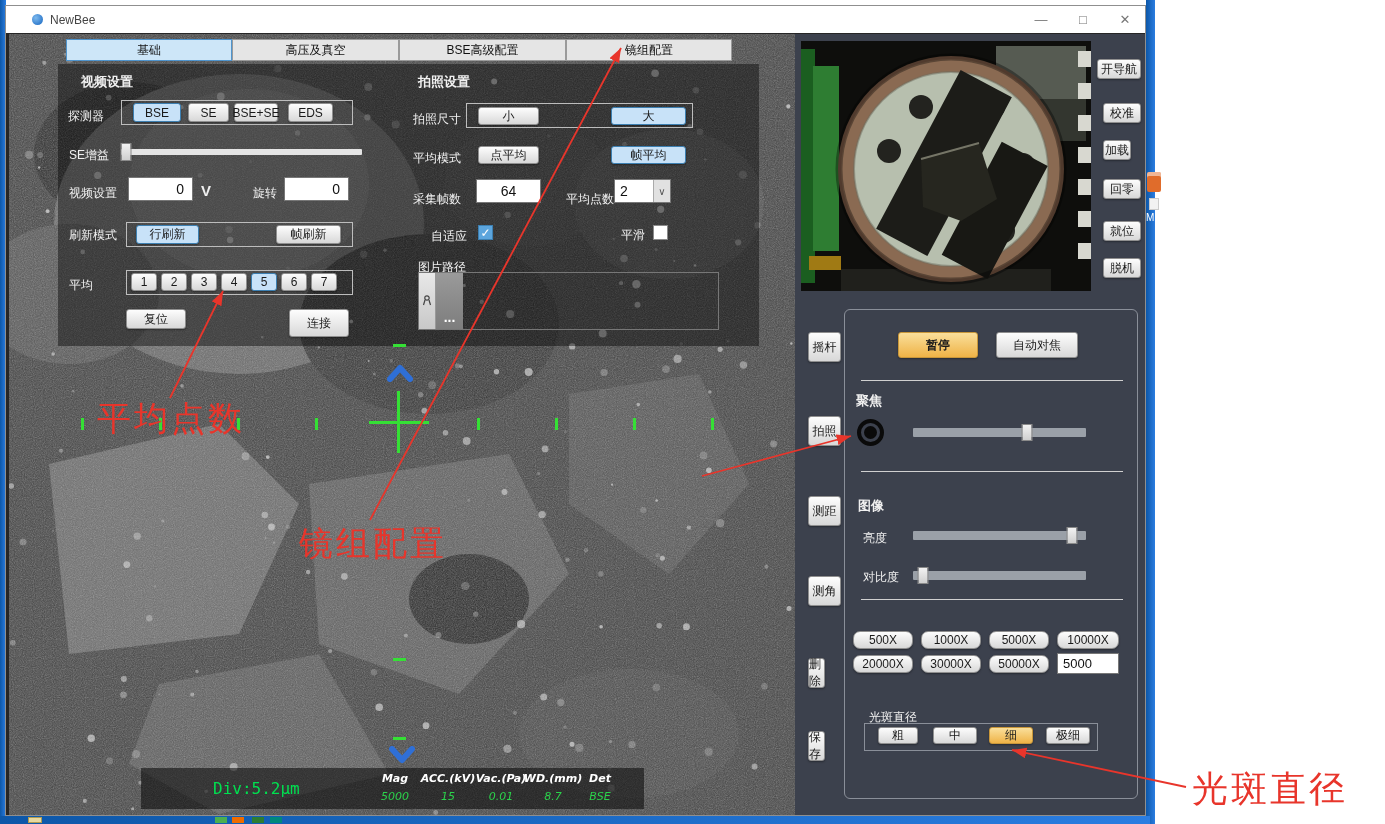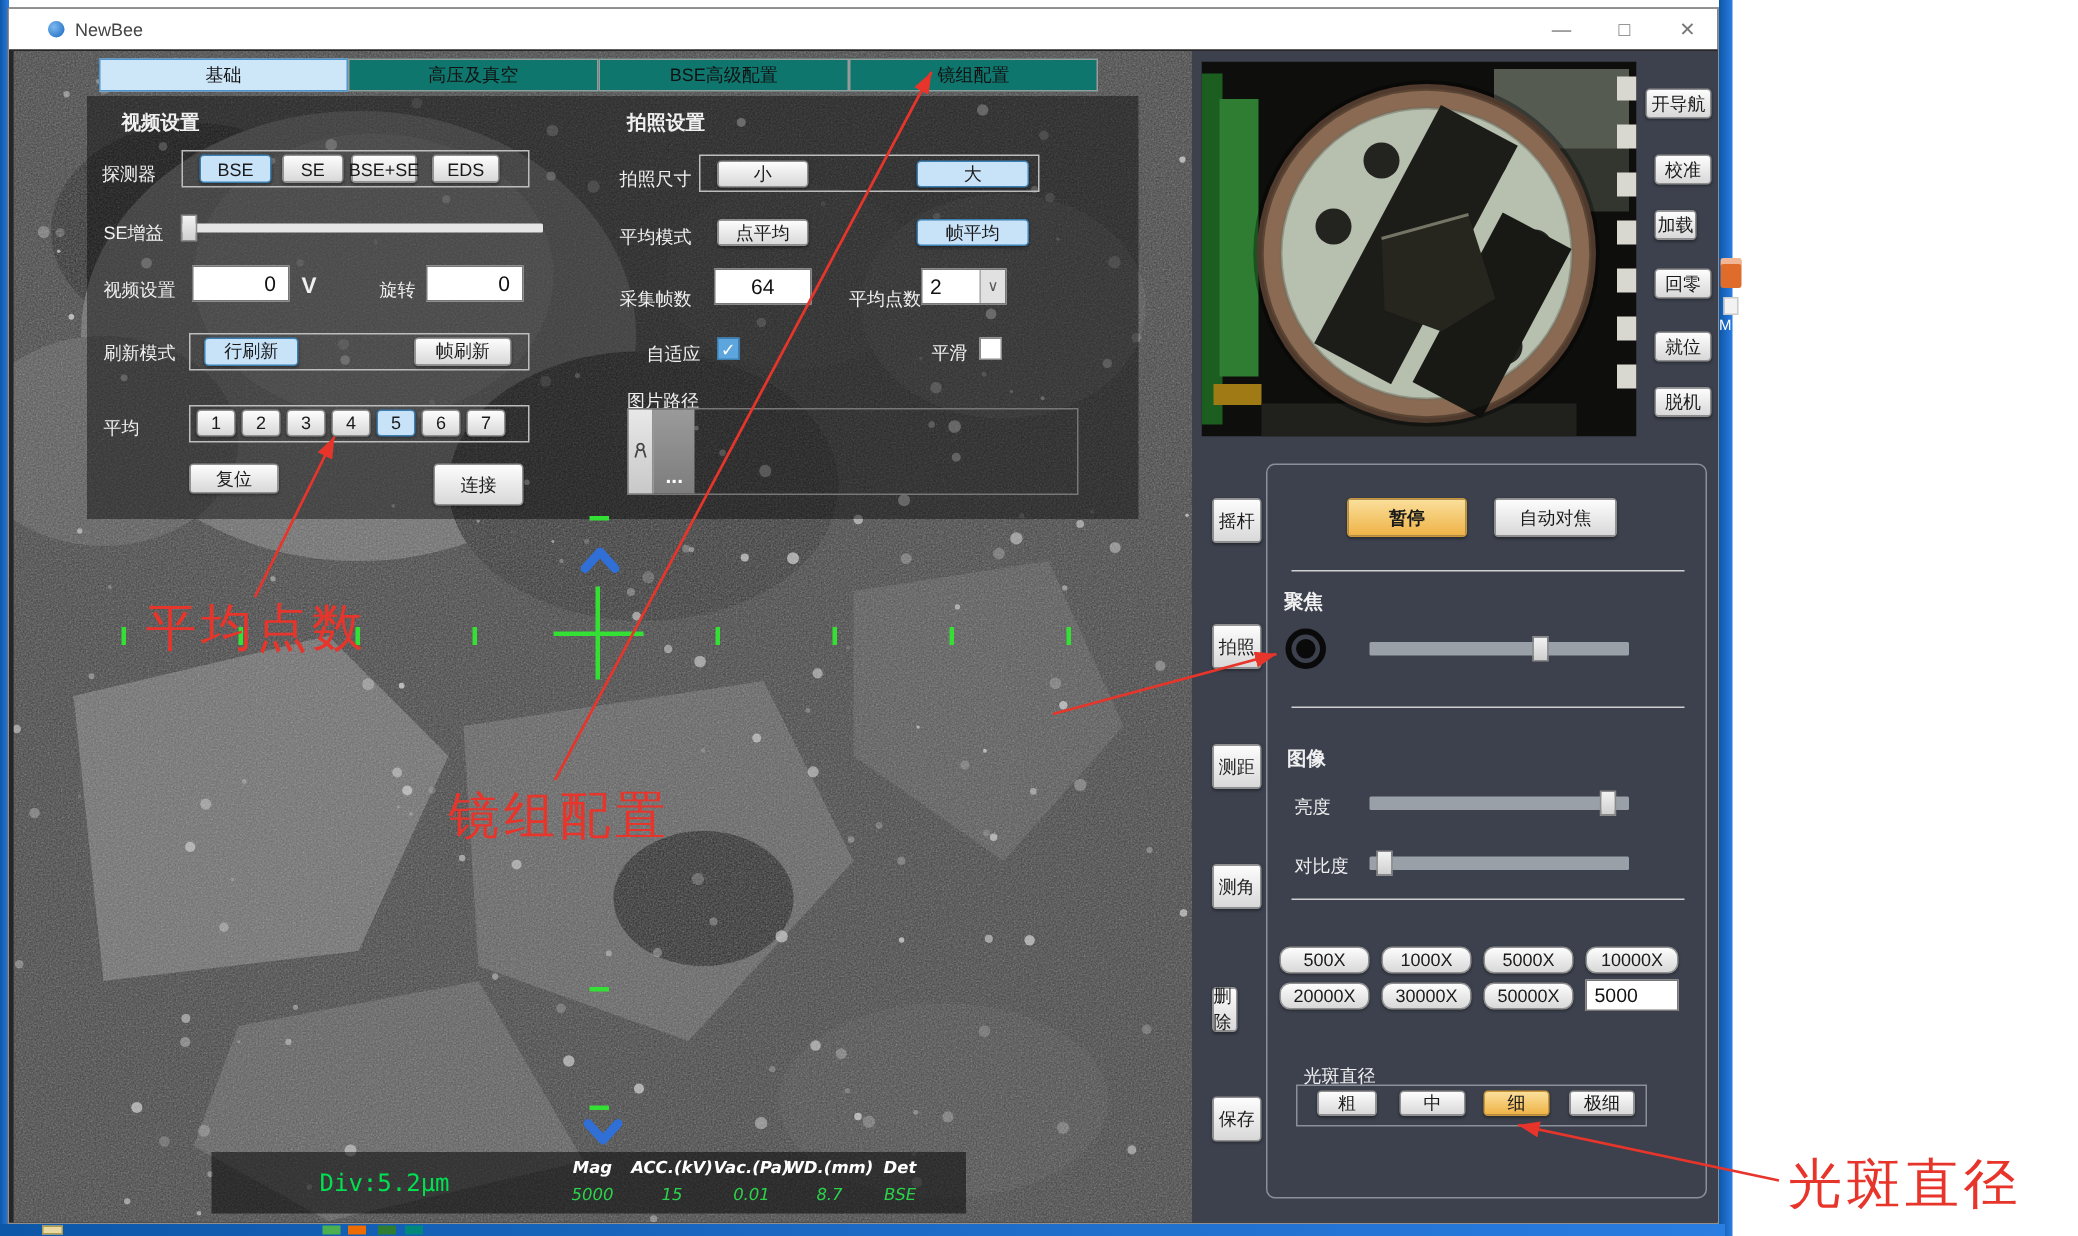--- a/index.html
+++ b/index.html
@@ -7,21 +7,21 @@
   .desktop { position:relative; width:1385px; height:824px; background:#ffffff; overflow:hidden; }
   .strip { position:absolute; background:linear-gradient(90deg,#0d57a8,#2a7de1); }
   .window { position:absolute; left:5px; top:5px; width:1141px; height:811px; background:#2e2e2e; border:1px solid #8f8f8f; overflow:hidden; }
   .titlebar { position:absolute; left:0; top:0; width:100%; height:27px; background:#ffffff; }
   .title-text { position:absolute; left:44px; top:7px; font-size:12px; color:#444; }
   .app-dot { position:absolute; left:26px; top:8px; width:11px; height:11px; border-radius:50%; background:radial-gradient(circle at 35% 35%, #7db9ee, #1565c0); }
   .wbtn { position:absolute; top:0; width:34px; height:27px; color:#777; font-size:13px; display:flex; align-items:center; justify-content:center; }
   .appbody { position:absolute; left:0; top:27px; width:1141px; height:784px; background:#262626; }
   .sem { position:absolute; left:3px; top:1px; width:786px; height:783px; background:#454545; overflow:hidden; }
   .panel { position:absolute; left:789px; top:1px; width:352px; height:783px; background:#3c414d; }
-  .tab { position:absolute; top:5px; height:22px; background:#0f766e; border:1px solid #9a9a9a; color:#111; font-size:12px; display:flex; align-items:center; justify-content:center; z-index:5; }
+  .tab { position:absolute; top:5px; height:22px; background:#e5e5e5; border:1px solid #9a9a9a; color:#111; font-size:12px; display:flex; align-items:center; justify-content:center; z-index:5; }
   .tab.active { background:#cde6f8; border:1px solid #4f94cd; }
   .ovl { position:absolute; left:49px; top:30px; width:701px; height:282px; background:rgba(0,0,0,0.42); z-index:2; }
   .lbl { position:absolute; color:#f0f0f0; font-size:12px; white-space:nowrap; z-index:4; }
   .lbl.b { font-weight:bold; font-size:13px; }
   .grp { position:absolute; border:1px solid #bdbdbd; z-index:3; }
   .btn { position:absolute; background:linear-gradient(#fdfdfd,#d8d8d8); border:1px solid #8f8f8f; border-radius:3px; color:#1a1a1a; font-size:12px; display:flex; align-items:center; justify-content:center; z-index:4; box-shadow:0 1px 2px rgba(0,0,0,0.35); }
   .btn.sel { background:#c8e2f8; border-color:#3c7fb1; }
   .btn.orange { background:linear-gradient(#fadf9b,#efb347); border-color:#c9973a; }
   .inp { position:absolute; background:#fff; border:1px solid #777; font-size:14px; color:#111; z-index:4; font-family:"Liberation Sans",sans-serif; }
   .sep { position:absolute; height:1px; background:#d0d0d0; z-index:4; }
@@ -421,21 +421,21 @@
         <div class="btn" style="left:308px;top:106px;width:28px;height:20px;text-align:center;">加载</div>
         <div class="btn" style="left:308px;top:145px;width:38px;height:20px;">回零</div>
         <div class="btn" style="left:308px;top:187px;width:38px;height:20px;">就位</div>
         <div class="btn" style="left:308px;top:224px;width:38px;height:20px;">脱机</div>
 
         <div class="btn" style="left:13px;top:298px;width:33px;height:30px;">摇杆</div>
         <div class="btn" style="left:13px;top:382px;width:33px;height:30px;">拍照</div>
         <div class="btn" style="left:13px;top:462px;width:33px;height:30px;">测距</div>
         <div class="btn" style="left:13px;top:542px;width:33px;height:30px;">测角</div>
         <div class="btn" style="left:13px;top:624px;width:17px;height:30px;">删除</div>
-        <div class="btn" style="left:13px;top:697px;width:33px;height:30px;">保存</div>
+        <div class="btn" style="left:13px;top:697px;width:17px;height:30px;">保存</div>
 
         <div style="position:absolute;left:49px;top:275px;width:294px;height:490px;border:1px solid #8a8f99;border-radius:6px;"></div>
 
         <div class="btn orange" style="left:103px;top:298px;width:80px;height:26px;font-weight:bold;">暂停</div>
         <div class="btn" style="left:201px;top:298px;width:82px;height:26px;">自动对焦</div>
 
         <div class="sep" style="left:66px;top:346px;width:262px;"></div>
         <div class="lbl b" style="left:61px;top:358px;">聚焦</div>
         <div style="position:absolute;left:62px;top:385px;width:27px;height:27px;border-radius:50%;border:4px solid #0a0a0a;display:flex;align-items:center;justify-content:center;">
           <div style="width:13px;height:13px;border-radius:50%;background:#0a0a0a;"></div>

